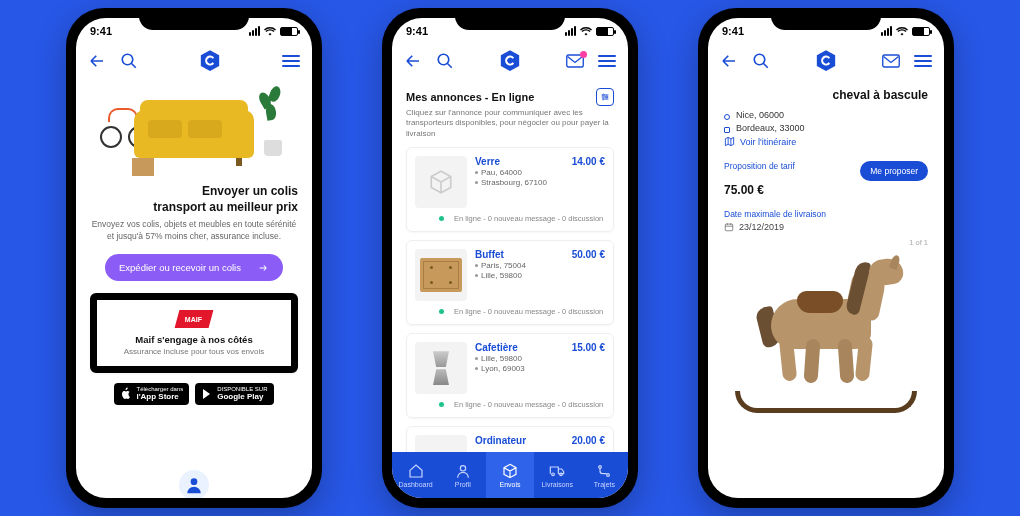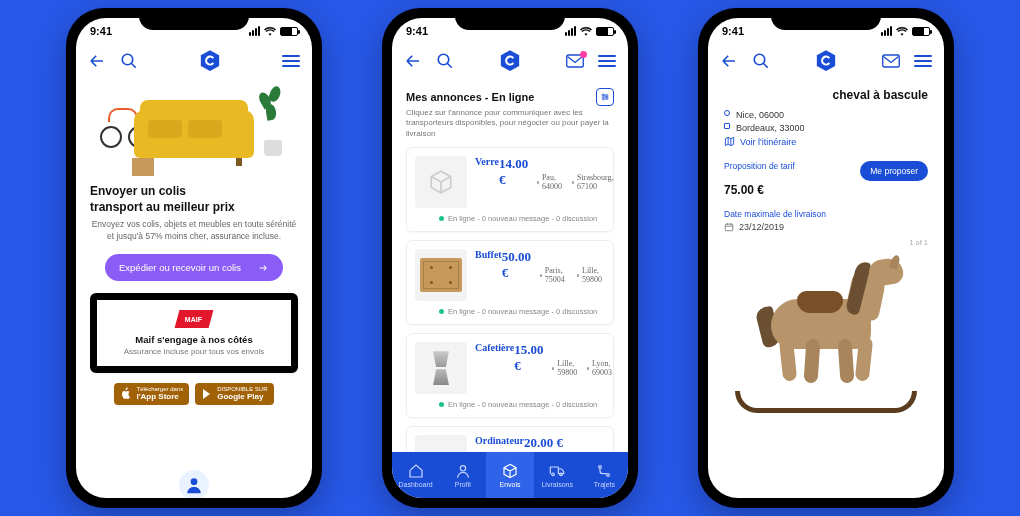--- a/index.html
+++ b/index.html
@@ -63,73 +63,73 @@
   .bike .w{position:absolute;width:22px;height:22px;border:2px solid #333;border-radius:50%;}
   .bike .w1{left:0;bottom:0}.bike .w2{right:0;bottom:0}
   .bike .f{position:absolute;left:8px;top:0;width:30px;height:14px;border:2px solid #e85a2a;border-bottom:none;border-radius:10px 10px 0 0;}
   .plant{position:absolute;right:8px;top:0;width:34px;height:70px;}
   .plant .pot{position:absolute;bottom:0;left:8px;width:18px;height:16px;background:#ddd;border-radius:2px 2px 4px 4px;}
   .plant .lv{position:absolute;width:10px;height:16px;background:#2a7a3a;border-radius:50% 50% 50% 0;}
   .plant .lv:nth-child(2){top:6px;left:4px;transform:rotate(-30deg)}
   .plant .lv:nth-child(3){top:0;left:14px;transform:rotate(20deg)}
   .plant .lv:nth-child(4){top:18px;left:10px;transform:rotate(-10deg)}
   .box{position:absolute;left:42px;bottom:0;width:22px;height:18px;background:#c79a5b;}
-  h2.headline { font-size:12px; font-weight:700; text-align:left; color:#111; line-height:1.3; margin-bottom:4px;}
+  h2.headline { font-size:12px; font-weight:700; text-align:right; color:#111; line-height:1.3; margin-bottom:4px;}
   .sub { font-size:8.5px; text-align:center; color:#666; line-height:1.35; margin-bottom:10px; }
   .cta {
     display:flex;align-items:center;justify-content:center;gap:16px;
     background:#8b5cf6;color:#fff;font-size:9.5px;font-weight:500;
     padding:8px 14px;border-radius:18px;margin:12px auto 12px;width:fit-content;
   }
   .card {
     border:7px solid #000000;border-radius:6px;padding:10px;text-align:center;margin-bottom:10px;
     box-shadow:0 1px 3px rgba(0,0,0,.05);
   }
   .maif{width:34px;height:18px;background:#e3172b;transform:skewX(-15deg);margin:0 auto 6px;display:flex;align-items:center;justify-content:center;}
   .maif span{transform:skewX(15deg);color:#fff;font-size:7px;font-weight:700;}
   .card-t{font-size:9.5px;font-weight:700;color:#111;margin-bottom:2px;}
   .card-s{font-size:8px;color:#777;}
   .stores{display:flex;gap:6px;justify-content:center;}
-  .store-badge{background:#a16207;color:#fff;border-radius:4px;padding:3px 6px;display:flex;align-items:center;gap:4px;font-size:6px;line-height:1.1;}
+  .store-badge{background:#000000;color:#fff;border-radius:4px;padding:3px 6px;display:flex;align-items:center;gap:4px;font-size:6px;line-height:1.1;}
   .store-badge .big{font-size:8px;font-weight:600;}
   .avatar-float{position:absolute;bottom:-4px;left:50%;transform:translateX(-50%);width:34px;height:34px;border-radius:50%;background:#eaf1ff;border:2px solid #fff;display:flex;align-items:center;justify-content:center;}
 
   
   .sect-head{display:flex;justify-content:space-between;align-items:center;margin:4px 0 2px;}
   .sect-head h3{font-size:11px;font-weight:700;color:#111;}
   .filter-ic{width:18px;height:18px;border:1.5px solid #1a4dd6;border-radius:4px;display:flex;align-items:center;justify-content:center;}
   .help{font-size:8px;color:#777;line-height:1.3;margin-bottom:8px;}
   .li-card{border:1px solid #eee;border-radius:6px;padding:8px;margin-bottom:8px;box-shadow:0 1px 2px rgba(0,0,0,.04);}
   .li-row{display:flex;gap:8px;}
   .thumb{width:52px;height:52px;background:#f3f3f3;border-radius:4px;display:flex;align-items:center;justify-content:center;flex-shrink:0;}
-  .li-meta{flex:1;display:flex;flex-direction:row;gap:9px;font-family:Liberation Serif, serif;}
+  .li-meta{flex:1;display:flex;flex-direction:column;gap:1px;}
   .li-top{display:flex;justify-content:space-between;align-items:flex-start;}
   .li-title{font-size:10px;font-weight:700;color:#1a4dd6;}
-  .li-price{font-size:13px;font-weight:700;color:#1a4dd6;}
+  .li-price{font-size:10px;font-weight:700;color:#1a4dd6;}
   .li-loc{font-size:8px;color:#666;display:flex;align-items:center;gap:3px;}
   .li-loc::before{content:"";width:3px;height:3px;border-radius:50%;background:#999;}
-  .li-status{font-size:7.5px;color:#888;margin-top:6px;display:flex;align-items:center;gap:4px;padding-left:24px;}
+  .li-status{font-size:7.5px;color:#888;margin-top:6px;display:flex;align-items:center;gap:10px;padding-left:24px;}
   .dot-g{width:5px;height:5px;border-radius:50%;background:#1fc28a;}
   .tabbar{position:absolute;bottom:0;left:0;right:0;height:46px;background:#1a4dd6;display:flex;}
   .tab{flex:1;display:flex;flex-direction:column;align-items:center;justify-content:center;gap:2px;color:#c8d5ff;font-size:7px;}
   .tab.active{background:#2f63ea;color:#fff;}
   .tab svg{width:16px;height:16px;}
   .dresser{width:42px;height:34px;background:#c79a5b;border-radius:2px;position:relative;}
   .dresser::before{content:"";position:absolute;inset:3px;border:1px solid #a87d42;}
   .dresser i{position:absolute;width:3px;height:3px;background:#7a5a20;border-radius:50%;}
   .dresser i:nth-child(1){top:8px;left:10px}.dresser i:nth-child(2){top:8px;right:10px}
   .dresser i:nth-child(3){bottom:8px;left:10px}.dresser i:nth-child(4){bottom:8px;right:10px}
   .moka{width:20px;height:34px;position:relative;}
   .moka::before{content:"";position:absolute;bottom:0;left:2px;width:16px;height:16px;background:linear-gradient(#bbb,#888);clip-path:polygon(20% 0,80% 0,100% 100%,0 100%);}
   .moka::after{content:"";position:absolute;top:0;left:2px;width:16px;height:16px;background:linear-gradient(#ccc,#999);clip-path:polygon(0 0,100% 0,80% 100%,20% 100%);}
 
   
   .p3 .content{padding:6px 16px 0;}
   .p3 h3{font-size:12px;font-weight:700;color:#111;margin:4px 0 8px;text-align:right;}
-  .route{font-size:9px;color:#333;margin-bottom:3px;display:flex;align-items:flex-start;gap:6px;}
+  .route{font-size:9px;color:#333;margin-bottom:3px;display:flex;align-items:flex-end;gap:6px;}
   .route .rd{width:6px;height:6px;border:1.5px solid #1a4dd6;border-radius:50%;}
   .route.dest .rd{border-radius:1px;}
   .itin{font-size:9px;color:#1a4dd6;display:flex;align-items:center;gap:5px;margin:3px 0 14px 0;}
   .prop-row{display:flex;justify-content:space-between;align-items:flex-start;margin-bottom:2px;}
   .prop-lbl{font-size:8.5px;color:#1a4dd6;}
   .prop-btn{background:#1a4dd6;color:#fff;font-size:8.5px;padding:5px 10px;border-radius:12px;}
   .price-big{font-size:12px;font-weight:700;color:#111;margin-bottom:12px;}
   .dl-lbl{font-size:8.5px;color:#1a4dd6;margin-bottom:3px;}
   .dl-val{font-size:9px;color:#444;display:flex;align-items:center;gap:5px;margin-bottom:6px;}
   .pager{text-align:right;font-size:7.5px;color:#aaa;margin-bottom:12px;}

